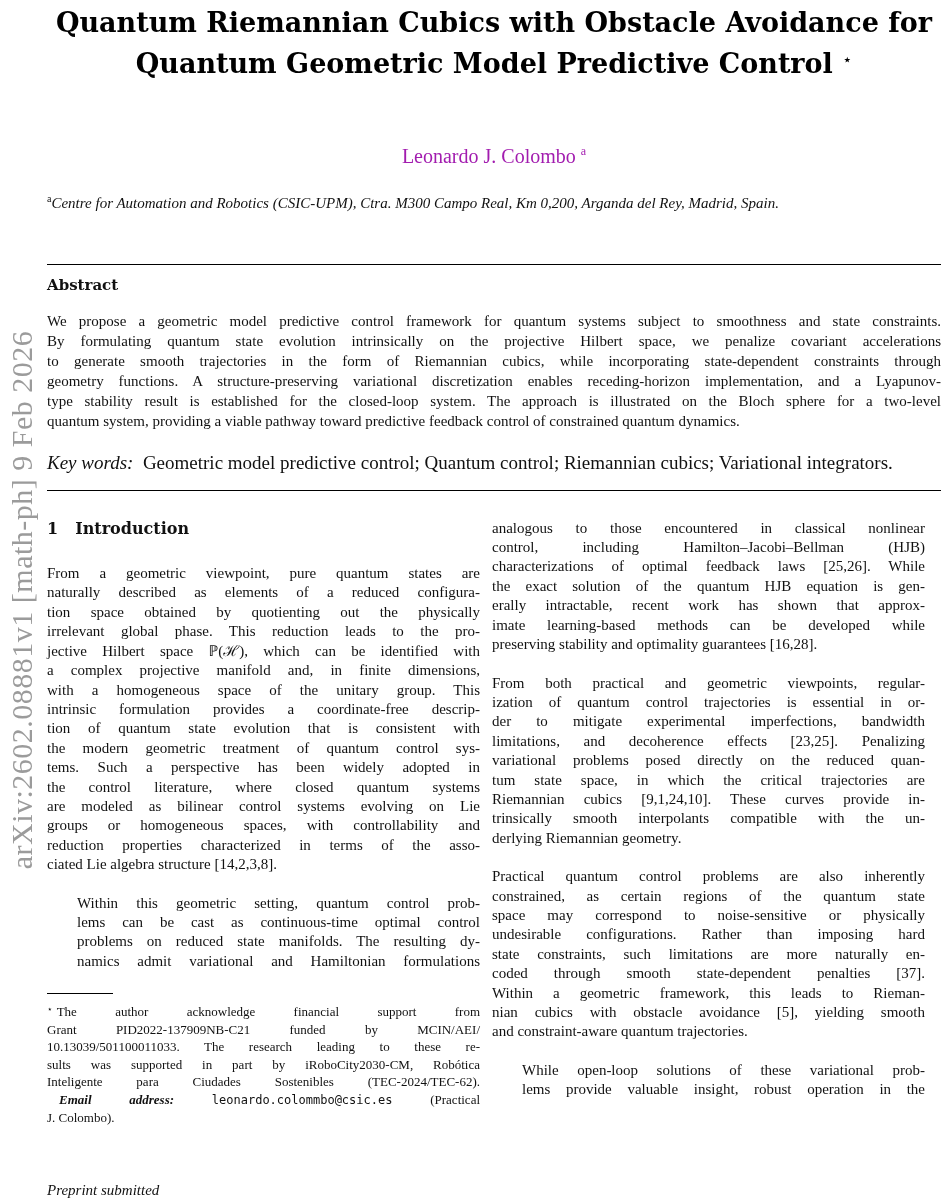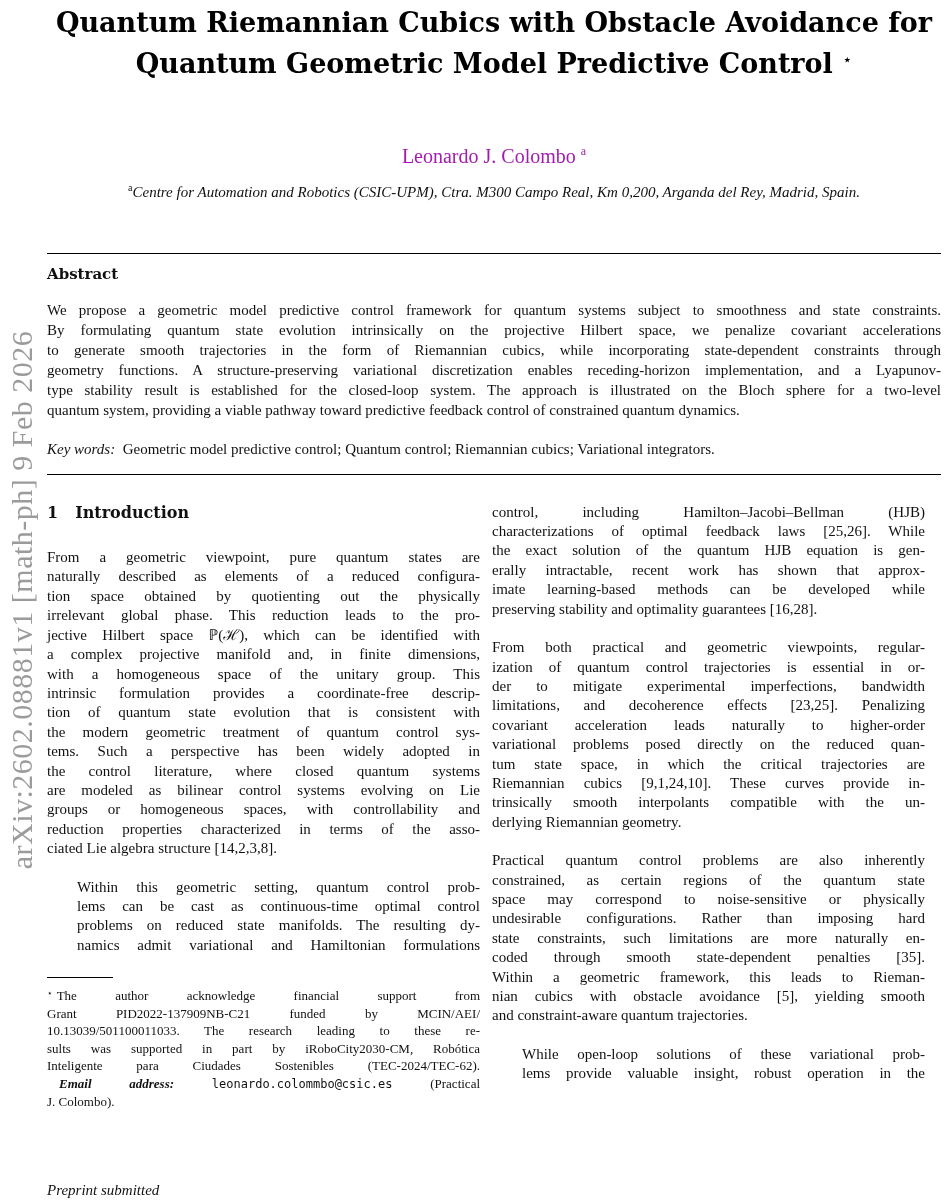--- a/index.html
+++ b/index.html
@@ -14,27 +14,27 @@
     white-space:nowrap; color:#9b9b9b;
     font-family:"Liberation Serif", serif;
     font-size:30px; letter-spacing:0.5px;
   }
   .content { position:absolute; left:47px; top:0; width:894px; }
   .title { margin-top:4px; text-align:center; font-family:"DejaVu Serif", serif;
     font-weight:bold; font-size:27px; line-height:37px; color:#000; }
   .title-star { font-size:16px; vertical-align:8px; font-weight:normal; }
   .author { margin-top:62px; text-align:center; font-size:20px; color:#a21caf; }
   .author sup { font-size:12px; }
-  .affiliation { margin-top:14px; text-align:center; font-style:italic; font-size:15px; color:#111;font-family:Liberation Serif, serif; }
+  .affiliation { margin-top:25px; font-style:italic; font-size:15px; color:#111;font-family:Liberation Serif, serif; }
   .affiliation sup { font-size:10px; font-style:normal; }
   .rule { border:none; border-top:1.7px solid #000; margin:0; }
   .rule1 { margin-top:52px; }
   .abs-heading { margin-top:11px; font-family:"DejaVu Serif", serif; font-weight:bold; font-size:15px; }
   .abs-text { margin-top:17px; font-size:15px; line-height:20px; }
-  .keywords { margin-top:21px; font-size:15px; }
+  .keywords { margin-top:21px; font-size:19px; }
   .kw-label { font-style:italic; }
   .rule2 { margin-top:16px; }
   .columns { display:flex; gap:12px; margin-top:28px; }
   .col { width:433px; font-size:15px; line-height:19.4px; }
   .section-heading { font-family:"DejaVu Serif", serif; font-weight:bold; font-size:16px; margin-bottom:26px; }
   .section-heading .secnum { margin-right:17px; }
   .tline.just { text-align:justify; text-align-last:justify; }
   .tline.last { text-align:left; }
   .para { margin-bottom:19px; }
   .para:last-child { margin-bottom:0;margin-left:30px; }
@@ -136,46 +136,46 @@
           <div class="fn-email">
             <span class="lbl">Email address:</span> <span class="mono">leonardo.colommbo@csic.es</span> <span>(Practical</span>
           </div>
           <div class="tline last">J. Colombo).</div>
         </div>
       </div>
 
       <div class="col">
         <div>
             <div class="para">
+              <div class="tline just">analogous to those encountered in classical nonlinear</div>
               <div class="tline just">control, including Hamilton–Jacobi–Bellman (HJB)</div>
               <div class="tline just">characterizations of optimal feedback laws [25,26]. While</div>
               <div class="tline just">the exact solution of the quantum HJB equation is gen-</div>
               <div class="tline just">erally intractable, recent work has shown that approx-</div>
               <div class="tline just">imate learning-based methods can be developed while</div>
               <div class="tline last">preserving stability and optimality guarantees [16,28].</div>
             </div>
             <div class="para">
               <div class="tline just">From both practical and geometric viewpoints, regular-</div>
               <div class="tline just">ization of quantum control trajectories is essential in or-</div>
               <div class="tline just">der to mitigate experimental imperfections, bandwidth</div>
               <div class="tline just">limitations, and decoherence effects [23,25]. Penalizing</div>
-              <div class="tline just">covariant acceleration leads naturally to higher-order</div>
               <div class="tline just">variational problems posed directly on the reduced quan-</div>
               <div class="tline just">tum state space, in which the critical trajectories are</div>
               <div class="tline just">Riemannian cubics [9,1,24,10]. These curves provide in-</div>
               <div class="tline just">trinsically smooth interpolants compatible with the un-</div>
               <div class="tline last">derlying Riemannian geometry.</div>
             </div>
             <div class="para">
               <div class="tline just">Practical quantum control problems are also inherently</div>
               <div class="tline just">constrained, as certain regions of the quantum state</div>
               <div class="tline just">space may correspond to noise-sensitive or physically</div>
               <div class="tline just">undesirable configurations. Rather than imposing hard</div>
               <div class="tline just">state constraints, such limitations are more naturally en-</div>
-              <div class="tline just">coded through smooth state-dependent penalties [35].</div>
+              <div class="tline just">coded through smooth state-dependent penalties [37].</div>
               <div class="tline just">Within a geometric framework, this leads to Rieman-</div>
               <div class="tline just">nian cubics with obstacle avoidance [5], yielding smooth</div>
               <div class="tline last">and constraint-aware quantum trajectories.</div>
             </div>
             <div class="para">
               <div class="tline just">While open-loop solutions of these variational prob-</div>
               <div class="tline just">lems provide valuable insight, robust operation in the</div>
             </div>
           </div>
       </div>

